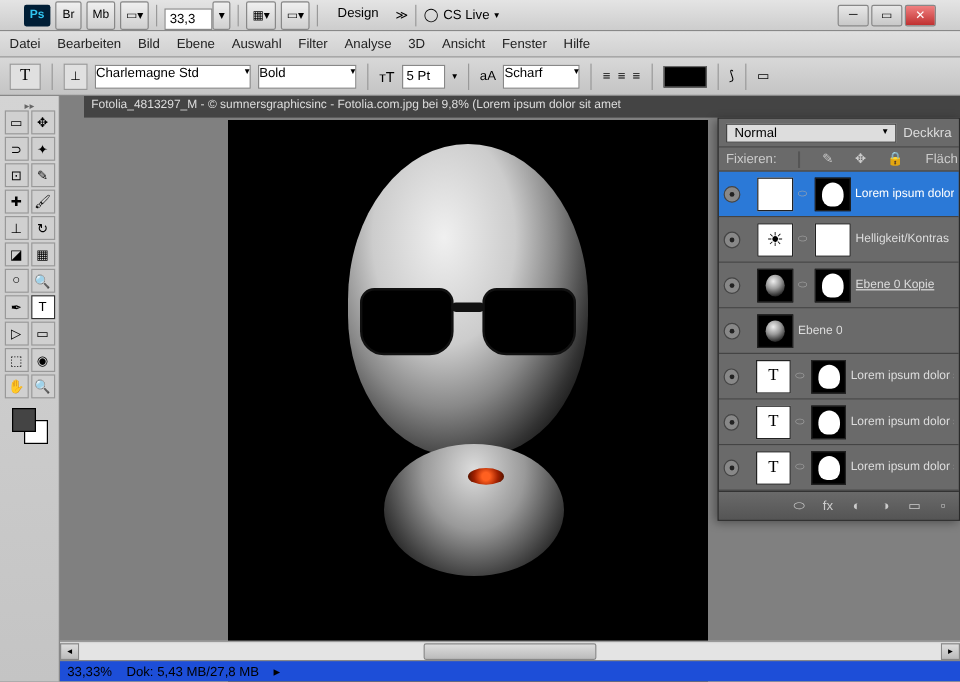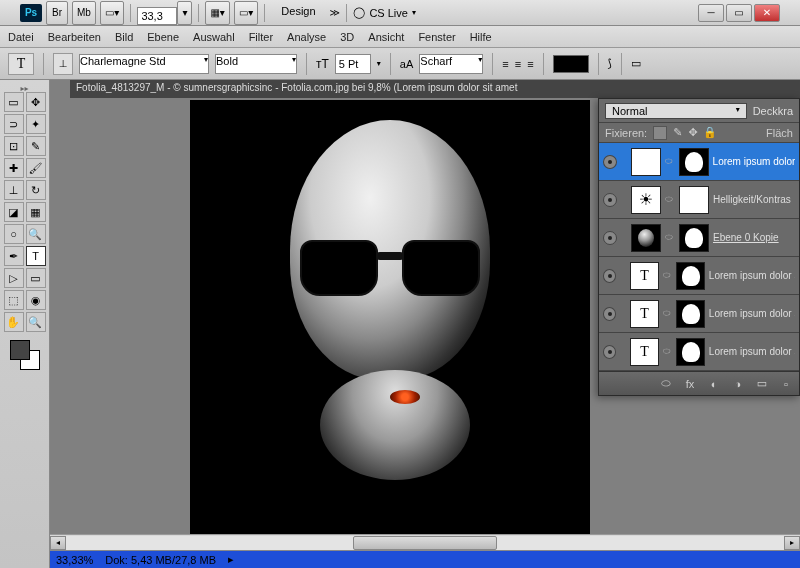--- a/index.html
+++ b/index.html
@@ -49,21 +49,21 @@
 .scrollbar-h{position:absolute;bottom:18px;left:0;right:0;height:16px;background:#d8d8d8;border-top:1px solid #999;display:flex;align-items:center}
 .sb-track{flex:1;height:14px;background:#e4e4e4;position:relative}
 .sb-thumb{position:absolute;left:40%;width:20%;height:100%;background:linear-gradient(#ddd,#bbb);border:1px solid #888;border-radius:2px}
 .sb-btn{width:16px;height:14px;background:linear-gradient(#ddd,#bbb);border:1px solid #888;font-size:8px;display:flex;align-items:center;justify-content:center}
 .panel{position:absolute;top:98px;right:0;width:202px;background:#535353;border:1px solid #2a2a2a;box-shadow:-2px 2px 8px rgba(0,0,0,.4);z-index:10}
 .ptabs{height:20px;background:linear-gradient(#777,#5a5a5a);display:flex}
 .ptab{padding:3px 10px;font-size:11px;color:#ddd;border-right:1px solid #444}
 .ptab.act{background:#6a6a6a;color:#fff}
 .pbar{height:24px;background:#6a6a6a;display:flex;align-items:center;padding:0 6px;gap:6px;color:#ddd;font-size:11px;border-bottom:1px solid #444}
 .pbar .bsel{background:#888;border:1px solid #444;padding:1px 6px;color:#000;background:#ddd}
-.lockbar{height:20px;background:#6a6a6a;display:flex;align-items:center;padding:0 6px;gap:6px;color:#ccc;font-size:10px;border-bottom:1px solid #444}
+.lockbar{height:20px;background:#6a6a6a;display:flex;align-items:center;padding:0 6px;gap:18px;color:#ccc;font-size:10px;border-bottom:1px solid #444}
 .lockbar .lbtn{width:14px;height:14px;background:#888;border:1px solid #555}
 .layers{max-height:280px;overflow:hidden}
 .layer{height:38px;display:flex;align-items:center;padding:0 4px;gap:4px;border-bottom:1px solid #444;background:#6a6a6a}
 .layer.sel{background:#2b79d7;color:#fff}
 .eye{width:14px;height:14px;border:1px solid #444;background:#888;border-radius:50%;position:relative}
 .eye::after{content:"";position:absolute;top:4px;left:4px;width:4px;height:4px;background:#222;border-radius:50%}
 .thumb{width:30px;height:28px;background:#fff;border:1px solid #222;display:flex;align-items:center;justify-content:center;font-family:Georgia,serif;font-size:14px;overflow:hidden}
 .thumb.img{background:#000;position:relative}
 .thumb.img::after{content:"";position:absolute;top:4px;left:6px;width:16px;height:18px;background:radial-gradient(circle at 40% 30%,#eee 0%,#999 40%,#222 80%);border-radius:50%}
 .thumb.mask{background:#000;position:relative}
@@ -254,20 +254,26 @@
         <div class="eye"></div>
         <div style="width:6px"></div>
         <div class="thumb img"></div>
         <span class="link">⬭</span>
         <div class="thumb mask"></div>
         <div class="lname u">Ebene 0 Kopie</div>
       </div>
       <div class="layer">
         <div class="eye"></div>
         <div style="width:6px"></div>
+        <div class="thumb img"></div>
+        <div class="lname">Ebene 0</div>
+      </div>
+      <div class="layer">
+        <div class="eye"></div>
+        <div style="width:6px"></div>
         <div class="thumb">T</div>
         <span class="link">⬭</span>
         <div class="thumb mask"></div>
         <div class="lname">Lorem ipsum dolor s</div>
       </div>
       <div class="layer">
         <div class="eye"></div>
         <div style="width:6px"></div>
         <div class="thumb">T</div>
         <span class="link">⬭</span>

